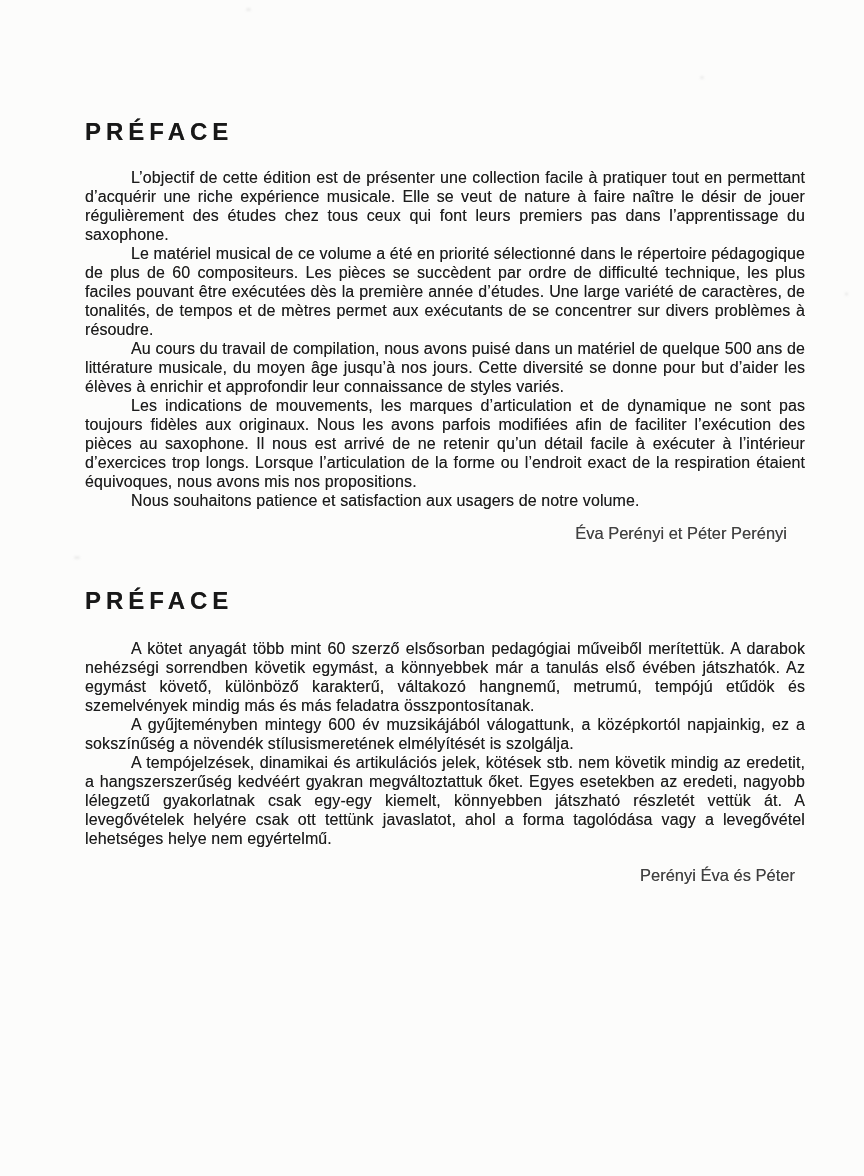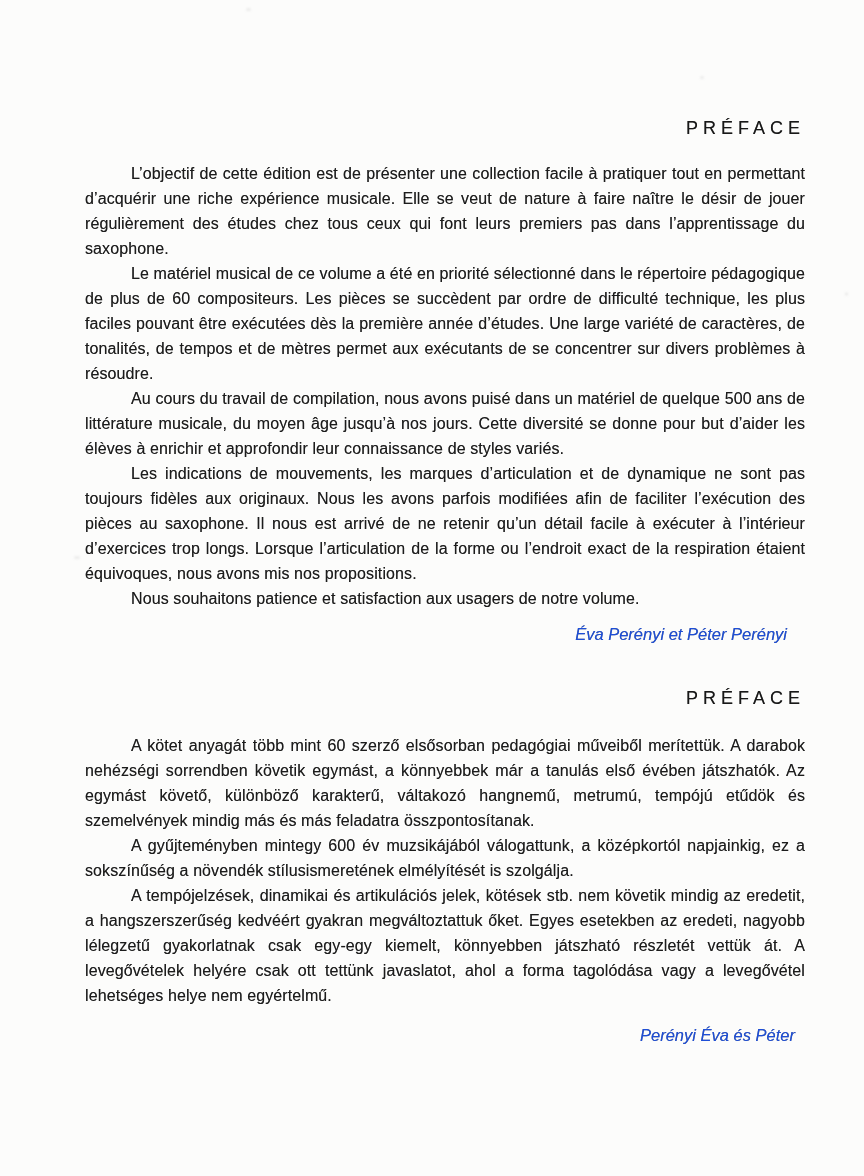--- a/index.html
+++ b/index.html
@@ -16,42 +16,41 @@
     overflow: hidden;
     color: #1c1c1c;
     font-family: "Liberation Sans", "DejaVu Sans", sans-serif;
     text-shadow: 0 0 0.4px rgba(20,20,20,0.55); 
   }
   .content {
     padding: 118px 59px 0 85px; 
   }
   .section-title {
     margin: 0 0 22px 0;
-    text-align: right;
-    font-size: 18px;
-    font-weight: normal;
+    text-align: left;
+    font-size: 24px;
+    font-weight: bold;
     letter-spacing: 5px;
     color: #181818;
   }
   .section-title.hu {
     margin: 44px 0 24px 0;
   }
   .body-text p {
     margin: 0;
     font-size: 16px;
-    line-height: 25px;
+    line-height: 19px;
     text-align: justify;
     text-indent: 46px;
     letter-spacing: 0.1px;
   }
   .signature {
     text-align: right;
-    font-style: italic;
     font-size: 16.5px;
-    color: #1d4ed8;
+    color: #404040;
   }
   .signature.fr { margin: 14px 18px 0 0; }
   .signature.hu { margin: 18px 10px 0 0; }
   
   .speck {
     position: absolute;
     background: #b9b9b9;
     border-radius: 50%;
     opacity: 0.25;
     filter: blur(1px);

